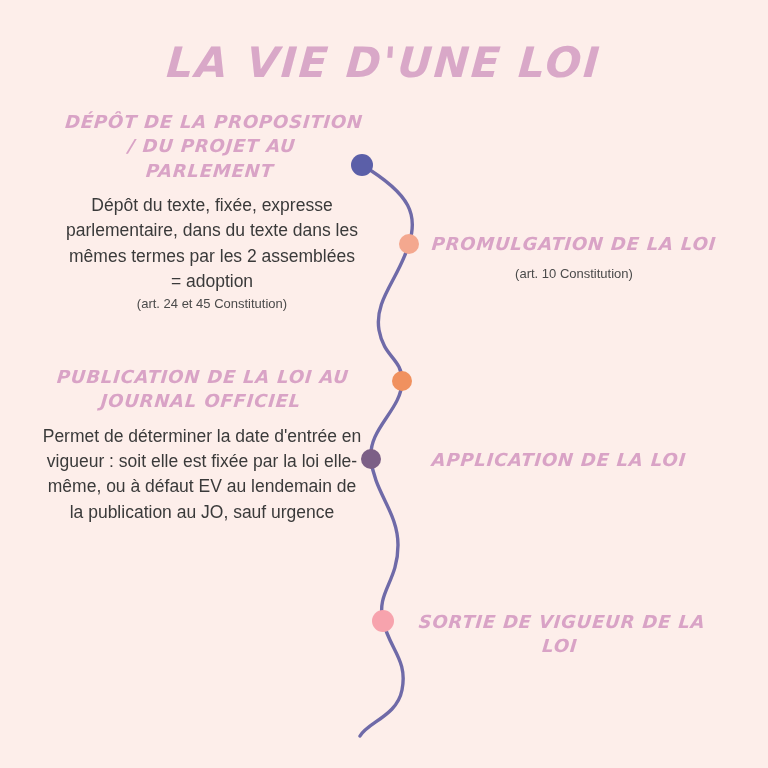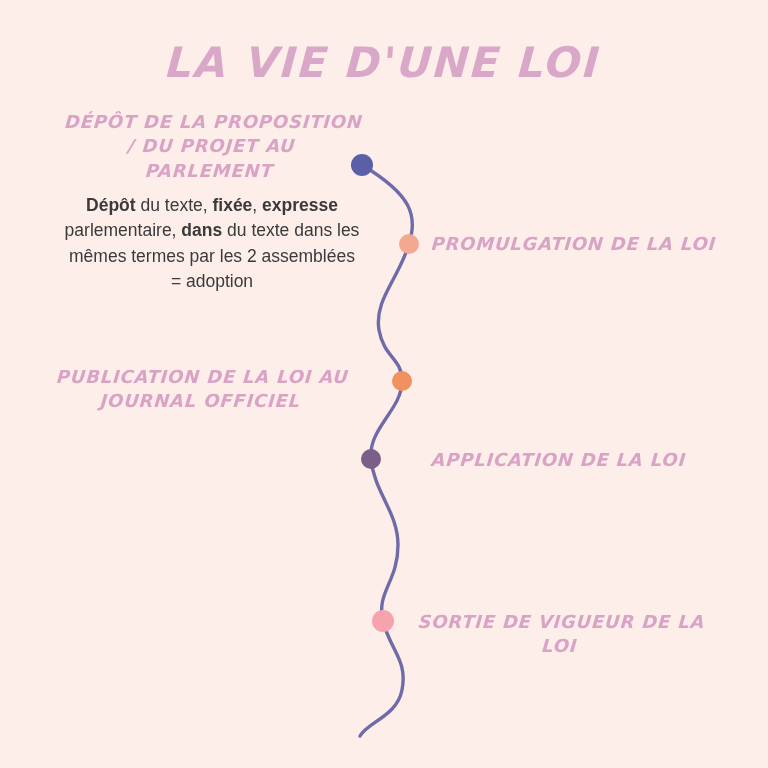--- a/index.html
+++ b/index.html
@@ -62,21 +62,21 @@
     font-style: italic;
     transform: skewX(-5deg);
     margin: 0 0 10px 0;
   }
   .block-body {
     font-size: 17.5px;
     line-height: 1.45;
     color: #3a3a3a;
   }
   .block-body b {
-    font-weight: bold;
+    font-weight: normal;
   }
   .ref {
     display: block;
     font-size: 13px;
     color: #4a4a4a;
     margin-top: 2px;
   }
 
   
   .left-col  { text-align: center; }
@@ -104,28 +104,31 @@
         <circle cx="409" cy="244" r="10" fill="#f4a88f"></circle>
         <circle cx="402" cy="381" r="10" fill="#f0915f"></circle>
         <circle cx="371" cy="459" r="10" fill="#7c5f86"></circle>
         <circle cx="383" cy="621" r="11" fill="#f7a3ad"></circle>
       </g>
   </svg>
 
   <div class="block left-col" style="left:62px; top:110px; width:300px;">
     <div class="block-head">Dépôt de la proposition / du projet au Parlement</div>
     <div class="block-body"><b>Dépôt</b> du texte, <b>fixée</b>, <b>expresse</b> parlementaire, <b>dans</b> du texte dans les mêmes termes par les 2 assemblées = adoption</div>
+    <span class="ref">(art. 24 et 45 Constitution)</span>
   </div>
 
   <div class="block right-col" style="left:424px; top:232px; width:300px;">
     <div class="block-head">Promulgation de la loi</div>
+    <span class="ref">(art. 10 Constitution)</span>
   </div>
 
   <div class="block left-col" style="left:42px; top:365px; width:320px;">
     <div class="block-head">Publication de la loi au Journal Officiel</div>
+    <div class="block-body">Permet de déterminer <b>la date d'entrée en vigueur</b> : soit elle est fixée par la loi elle-même, ou à défaut EV au lendemain de la publication au JO, <b>sauf urgence</b></div>
   </div>
 
   <div class="block right-col" style="left:406px; top:448px; width:306px;">
     <div class="block-head">Application de la loi</div>
   </div>
 
   <div class="block right-col" style="left:406px; top:610px; width:310px;">
     <div class="block-head">Sortie de vigueur de la loi</div>
   </div>
 

